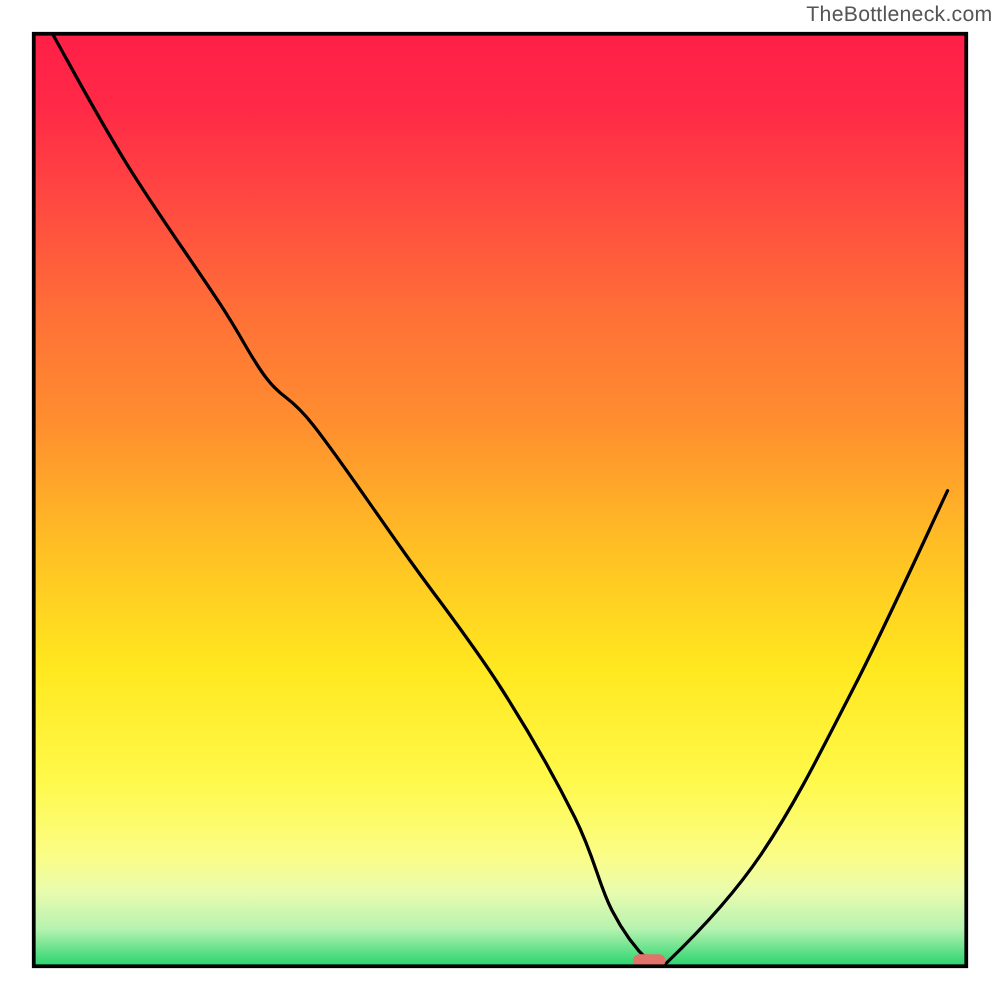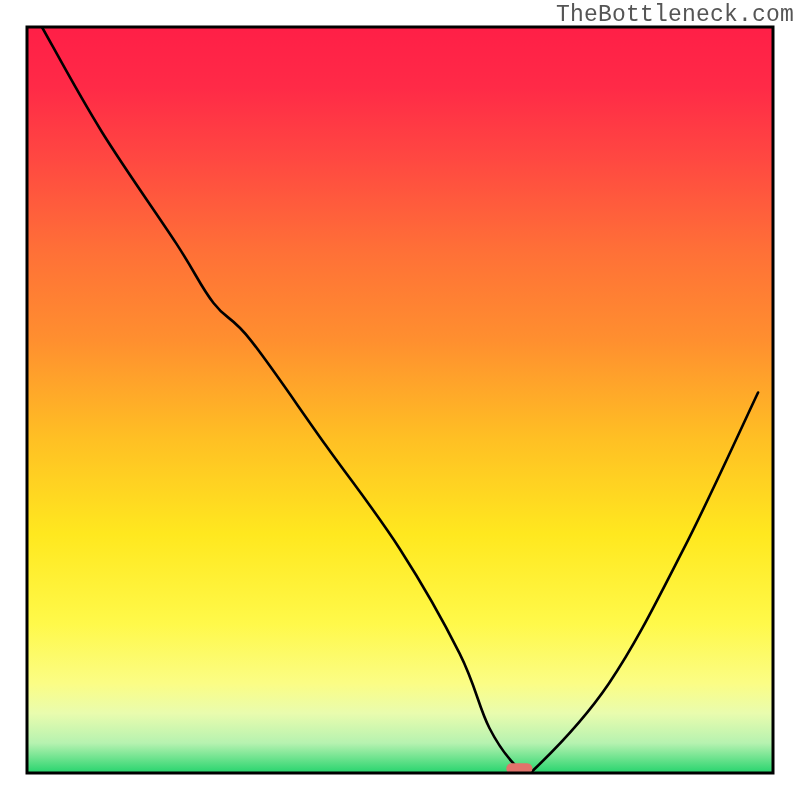--- a/index.html
+++ b/index.html
@@ -19,25 +19,24 @@
   svg {
     display: block;
     width: 800px;
     height: 800px;
   }
   .watermark {
     position: absolute;
     top: 2px;
     right: 6px;
     color: #555555;
-    font-size: 23px;
+    font-size: 17px;
     font-weight: 400;
     letter-spacing: 0.2px;
     user-select: none;
-    font-family: Liberation Mono, monospace;
   }
 </style>
 </head>
 <body>
 
 <div class="chart-wrap">
   <svg viewBox="0 0 800 800">
     <defs>
       <linearGradient id="bg-grad" x1="0" y1="0" x2="0" y2="1">
           <stop offset="0.00%" stop-color="#ff1f47"></stop>

